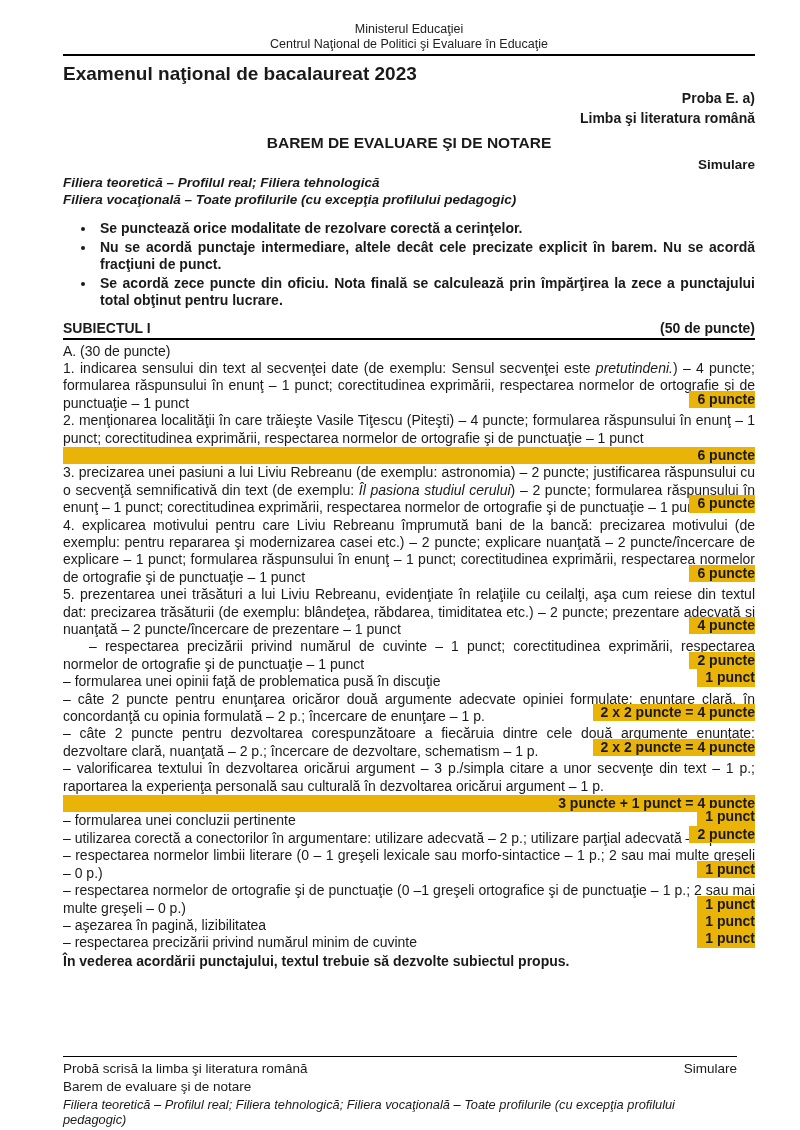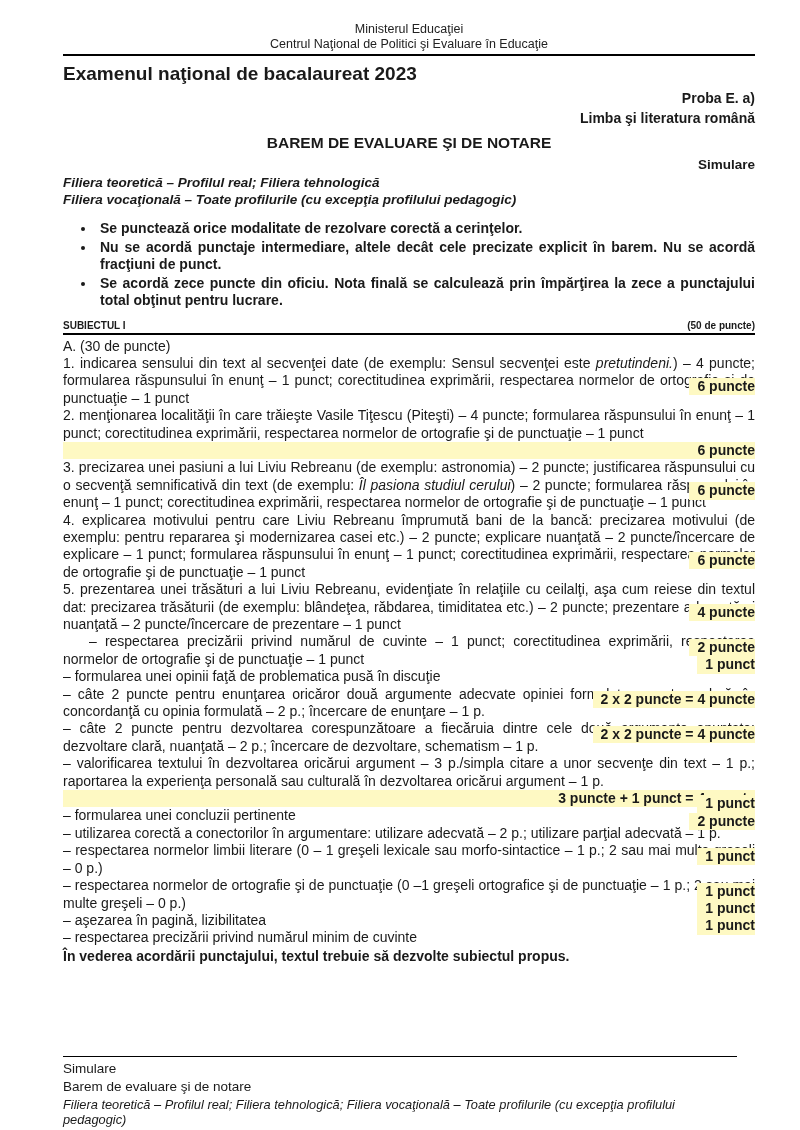--- a/index.html
+++ b/index.html
@@ -33,37 +33,37 @@
     margin: 12px 0 0 0;
     padding-left: 33px;
     font-weight: 700;
     font-size: 14px;
     line-height: 17.5px;
   }
   ul.rules li { text-align: justify; margin: 0 0 1px 0; padding-left: 4px; }
   
   .subj-row {
     display: flex; justify-content: space-between;
-    font-weight: 700; font-size: 10px;
+    font-weight: 700; font-size: 14px;
     border-bottom: 2px solid #000;
     margin-top: 10px; padding-bottom: 2px;
   }
   .sec-title { font-weight: 400; font-size: 14px; margin-top: 3px; line-height: 17.4px; }
   .sec-title-b { font-weight: 700; font-size: 14px; margin-top: 12px; line-height: 17.4px; margin-bottom: 1px; }
   
   .item {
     position: relative;
     font-size: 14px;
     line-height: 17.4px;
     text-align: justify;
   }
   .item .score {
-    position: absolute; right: 0; bottom: 12px;
+    position: absolute; right: 0; bottom: 4px;
     font-weight: 700;
-    background: #fef9c3;
+    background: #eab308;
     padding-left: 8px;
   }
   .item.own .score {
     position: static; display: block;
     text-align: right; padding-left: 0;
   }
   .item.indent .txt::before { content: ""; display: inline-block; width: 26px; }
   .it { font-style: italic; }
   .note { font-weight: 700; font-size: 14px; line-height: 17.4px; margin-top: 1px; }
   
@@ -191,19 +191,20 @@
       <span class="score">1 punct</span>
     </div>
 
     <div class="note">În vederea acordării punctajului, textul trebuie să dezvolte subiectul propus.</div>
 
   </div>
 
   <div class="footer">
     <div class="f-rule"></div>
     <div class="f-row1">
+      <span>Probă scrisă la limba şi literatura română</span>
       <span>Simulare</span>
     </div>
     <div class="f-row2">Barem de evaluare şi de notare</div>
     <div class="f-row3">Filiera teoretică – Profilul real; Filiera tehnologică; Filiera vocaţională  – Toate profilurile (cu excepţia profilului pedagogic)</div>
 
   </div>
 </div>
 
 </body></html>

